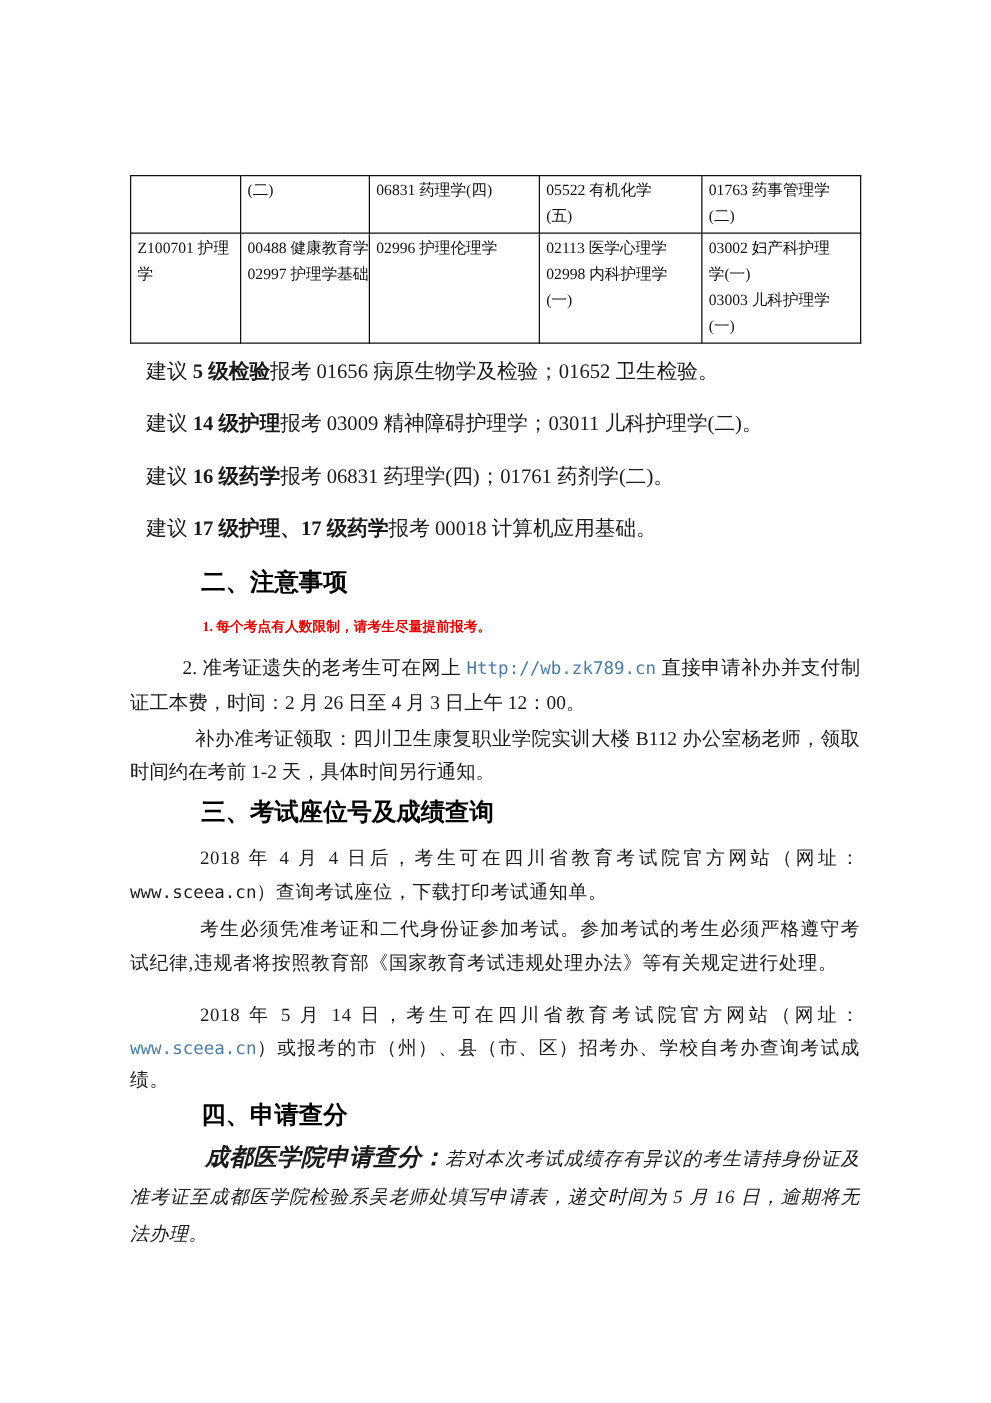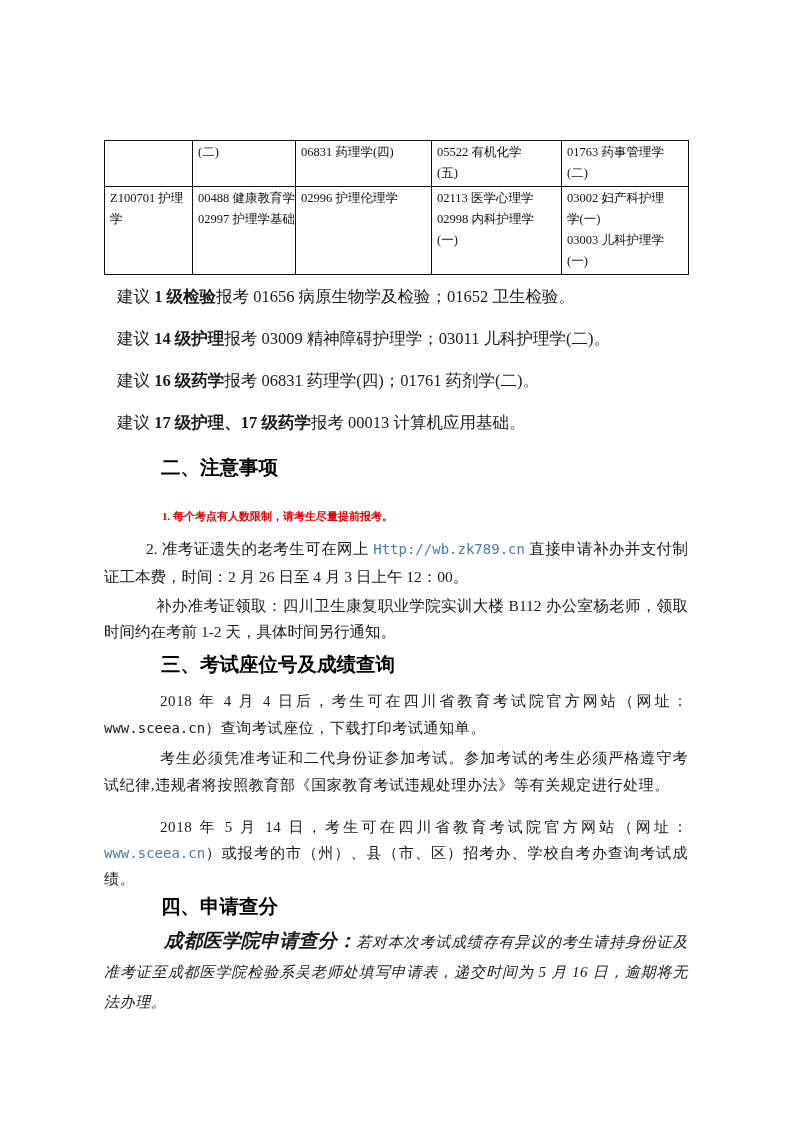--- a/index.html
+++ b/index.html
@@ -28,21 +28,21 @@
   .suggestions { margin-top:11px; }
   .suggestion { font-size:16.5px; line-height:22px; margin-bottom:20px; text-indent:13px; }
   .suggestion .bold { font-weight:bold; }
 
   
   .sec-heading {
     font-family:"Liberation Sans","DejaVu Sans",sans-serif;
     font-weight:bold; font-size:19.5px; line-height:27px;
     color:#000; margin-left:57px;
   }
-  .h2 { margin-top:7px;  margin-bottom:25px; }
+  .h2 { margin-top:7px;  margin-bottom:11px;font-family:Liberation Mono, monospace; }
   .h3 { margin-top:6px;  margin-bottom:10px; }
   .h4 { margin-top:1px;  margin-bottom:5px; }
 
   
   .para { font-size:15.5px; line-height:27px; text-align:justify; }
   .red-item {
     font-size:11px; line-height:20px; font-weight:bold;
     color:#e00000; margin-left:58px; margin-bottom:9px;
   }
   .item2 { text-indent:42px; margin-bottom:3px; }
@@ -114,24 +114,24 @@
         <div class="tl">03002 妇产科护理</div>
         <div class="tl">学(一)</div>
         <div class="tl">03003 儿科护理学</div>
         <div class="tl">(一)</div>
       </td>
     </tr>
   </tbody>
     </table>
 
   <div class="suggestions">
-    <p class="suggestion"><span>建议 </span><span class="bold">1 级检验</span><span>报考 01656 病原生物学及检验；01652 卫生检验。</span></p>
+    <p class="suggestion"><span>建议 </span><span class="bold">5 级检验</span><span>报考 01656 病原生物学及检验；01652 卫生检验。</span></p>
     <p class="suggestion"><span>建议 </span><span class="bold">14 级护理</span><span>报考 03009 精神障碍护理学；03011 儿科护理学(二)。</span></p>
     <p class="suggestion"><span>建议 </span><span class="bold">16 级药学</span><span>报考 06831 药理学(四)；01761 药剂学(二)。</span></p>
-    <p class="suggestion"><span>建议 </span><span class="bold">17 级护理、17 级药学</span><span>报考 00013 计算机应用基础。</span></p>
+    <p class="suggestion"><span>建议 </span><span class="bold">17 级护理、17 级药学</span><span>报考 00018 计算机应用基础。</span></p>
   </div>
 
   <div class="sec-heading h2">二、注意事项</div>
 
   <p class="red-item">1. 每个考点有人数限制，请考生尽量提前报考。</p>
 
   <p class="para item2"><span>2. 准考证遗失的老考生可在网上 </span><span class="url teal">Http://wb.zk789.cn</span><span> 直接申请补办并支付制证工本费，时间：2 月 26 日至 4 月 3 日上午 12：00。</span></p>
 
   <p class="para pickup">补办准考证领取：四川卫生康复职业学院实训大楼 B112 办公室杨老师，领取时间约在考前 1-2 天，具体时间另行通知。</p>
 

